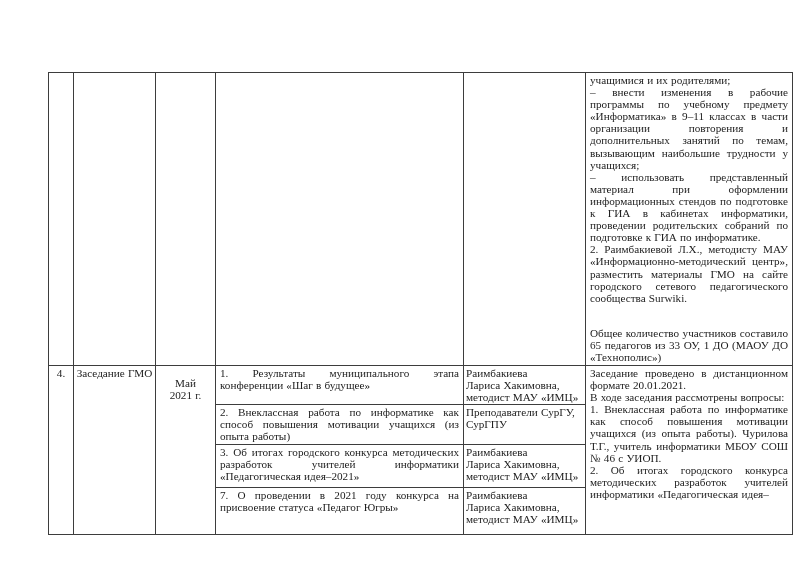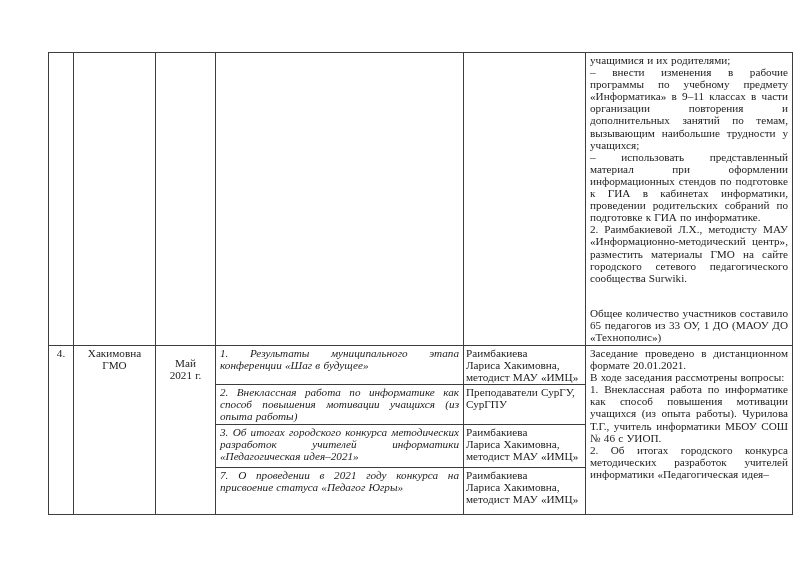--- a/index.html
+++ b/index.html
@@ -21,21 +21,21 @@
     top: 25px;
     left: 0;
     width: 100%;
     text-align: center;
     font-size: 12px;
     line-height: 14px;
   }
   table.doc-table {
     position: absolute;
     left: 48px;
-    top: 52px;
+    top: 72px;
     width: 744px;
     border-collapse: collapse;
     table-layout: fixed;
     border-radius: 7px;
   }
   td {
     border: 1px solid #3d3d3d;
     vertical-align: top;
     font-size: 11.2px;
     line-height: 12.1px;
@@ -45,21 +45,21 @@
   }
   tr.row-cont { height: 293px; }
   tr.subrow-1 { height: 32px; }
   tr.subrow-2 { height: 27px; }
   tr.subrow-3 { height: 43px; }
   tr.subrow-4 { height: 47px; }
 
   td.cell-num    { text-align: center; padding: 1px 2px; }
   td.cell-event  { text-align: center; padding: 1px 2px; }
   td.cell-date   { text-align: center; white-space: pre-line; padding: 11px 2px; }
-  td.cell-topic  { text-align: justify; text-align-last: left; font-style: italic; }
+  td.cell-topic  { text-align: justify; text-align-last: left; }
   td.cell-speaker{ text-align: left; white-space: pre-line; padding: 1px 2px; }
   td.cell-result { text-align: justify; text-align-last: left; }
 
   td.cell-result p, td.cell-topic p {
     margin: 0;
     padding: 0;
     text-align: justify;
     text-align-last: left;
   }
   p.gap-above { margin-top: 23px !important; }
@@ -91,21 +91,21 @@
         <p>учащимися и их родителями;</p>
         <p>– внести изменения в рабочие программы по учебному предмету «Информатика» в 9–11 классах в части организации повторения и дополнительных занятий по темам, вызывающим наибольшие трудности у учащихся;</p>
         <p>– использовать представленный материал при оформлении информационных стендов по подготовке к ГИА в кабинетах информатики, проведении родительских собраний по подготовке к ГИА по информатике.</p>
         <p>2. Раимбакиевой Л.Х., методисту МАУ «Информационно-методический центр», разместить материалы ГМО на сайте городского сетевого педагогического сообщества Surwiki.</p>
         <p class="gap-above">Общее количество участников составило 65 педагогов из 33 ОУ, 1 ДО (МАОУ ДО «Технополис»)</p>
       </td>
     </tr>
 
     <tr class="subrow-1">
       <td class="cell-num" rowspan="4">4.</td>
-      <td class="cell-event" rowspan="4">Хакимовна ГМО</td>
+      <td class="cell-event" rowspan="4">Заседание ГМО</td>
       <td class="cell-date" rowspan="4">Май
 2021 г.</td>
       <td class="cell-topic">1. Результаты муниципального этапа конференции «Шаг в будущее»</td>
       <td class="cell-speaker">Раимбакиева
 Лариса Хакимовна,
 методист МАУ «ИМЦ»</td>
       <td class="cell-result" rowspan="4">
         <p>Заседание проведено в дистанционном формате 20.01.2021.</p>
         <p>В ходе заседания рассмотрены вопросы:</p>
         <p>1. Внеклассная работа по информатике как способ повышения мотивации учащихся (из опыта работы). Чурилова Т.Г., учитель информатики МБОУ СОШ № 46 с УИОП.</p>

